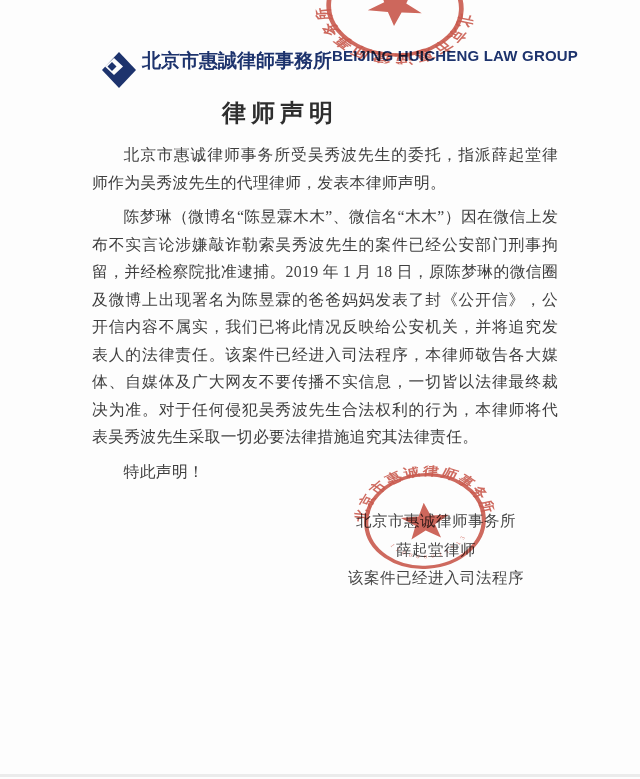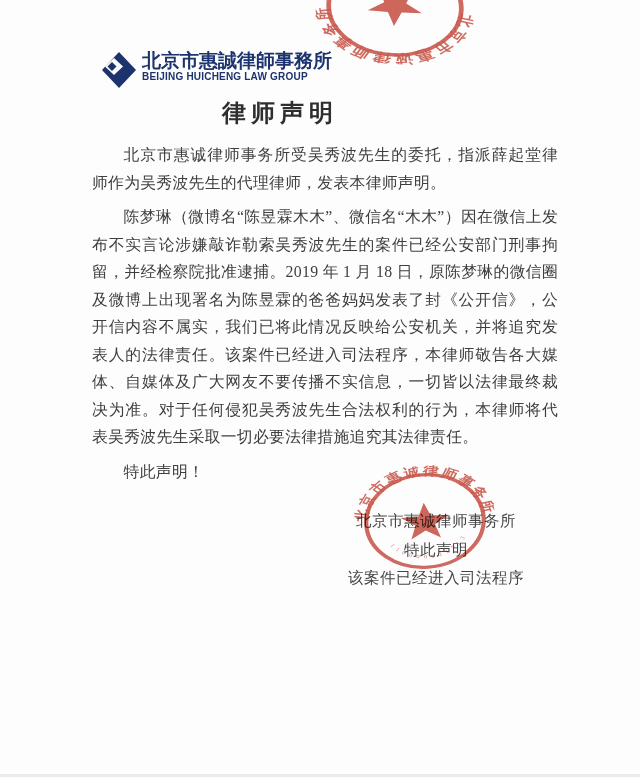--- a/index.html
+++ b/index.html
@@ -3,23 +3,23 @@
 <meta charset="utf-8">
 <style>
   html,body{margin:0;padding:0;background:#ffffff;}
   .page{
     position:relative;width:640px;height:779px;background:#fdfdfd;
     overflow:hidden;font-family:"Liberation Serif","DejaVu Serif",serif;
   }
   
   .letterhead{position:absolute;left:101px;top:50px;display:flex;align-items:flex-start;}
   .logo-icon{width:36px;height:38px;margin-right:5px;margin-top:1px;}
-  .logo-text{display:flex;flex-direction:column;font-family:"Liberation Sans","DejaVu Sans",sans-serif;}
+  .logo-text{display:flex;flex-direction:row;font-family:"Liberation Sans","DejaVu Sans",sans-serif;}
   .logo-cn{font-size:19px;font-weight:bold;color:#1d336d;letter-spacing:0px;line-height:21px;white-space:nowrap;}
-  .logo-en{font-size:10px;font-weight:bold;color:#1d336d;letter-spacing:0.2px;line-height:11px;white-space:nowrap;}
+  .logo-en{font-size:15px;font-weight:bold;color:#1d336d;letter-spacing:0.2px;line-height:11px;white-space:nowrap;}
   
   .doc-title{
     position:absolute;left:0;top:97px;width:560px;margin:0;text-align:center;
     font-size:24px;font-weight:bold;color:#2e2e2e;letter-spacing:5px;line-height:32px;
   }
   
   .doc-body{
     position:absolute;left:84px;top:141px;width:474px;
     font-size:15.8px;color:#3e3e3e;letter-spacing:0.3px;
   }
@@ -78,21 +78,21 @@
   <h1 class="doc-title">律师声明</h1>
 
   <div class="doc-body">
     <p>北京市惠诚律师事务所受吴秀波先生的委托，指派薛起堂律师作为吴秀波先生的代理律师，发表本律师声明。</p>
     <p>陈梦琳（微博名“陈昱霖木木”、微信名“木木”）因在微信上发布不实言论涉嫌敲诈勒索吴秀波先生的案件已经公安部门刑事拘留，并经检察院批准逮捕。2019 年 1 月 18 日，原陈梦琳的微信圈及微博上出现署名为陈昱霖的爸爸妈妈发表了封《公开信》，公开信内容不属实，我们已将此情况反映给公安机关，并将追究发表人的法律责任。该案件已经进入司法程序，本律师敬告各大媒体、自媒体及广大网友不要传播不实信息，一切皆以法律最终裁决为准。对于任何侵犯吴秀波先生合法权利的行为，本律师将代表吴秀波先生采取一切必要法律措施追究其法律责任。</p>
     <p class="closing">特此声明！</p>
   </div>
 
   <div class="signature">
     <div>北京市惠诚律师事务所</div>
-    <div>特此声明</div>
+    <div>薛起堂律师</div>
     <div>该案件已经进入司法程序</div>
   </div>
 
   <div class="seal seal-bottom">
     <svg viewBox="0 0 150 150" preserveAspectRatio="none" aria-hidden="true">
       <defs>
         <path id="arcTop2" d="M 12,75 A 63,63 0 0 1 138,75"></path>
         <path id="arcBot2" d="M 32,98 A 47,47 0 0 0 118,98"></path>
       </defs>
       <circle cx="75" cy="75" r="63" fill="none" stroke="#c13b2c" stroke-width="4.5" stroke-opacity="0.9"></circle>

